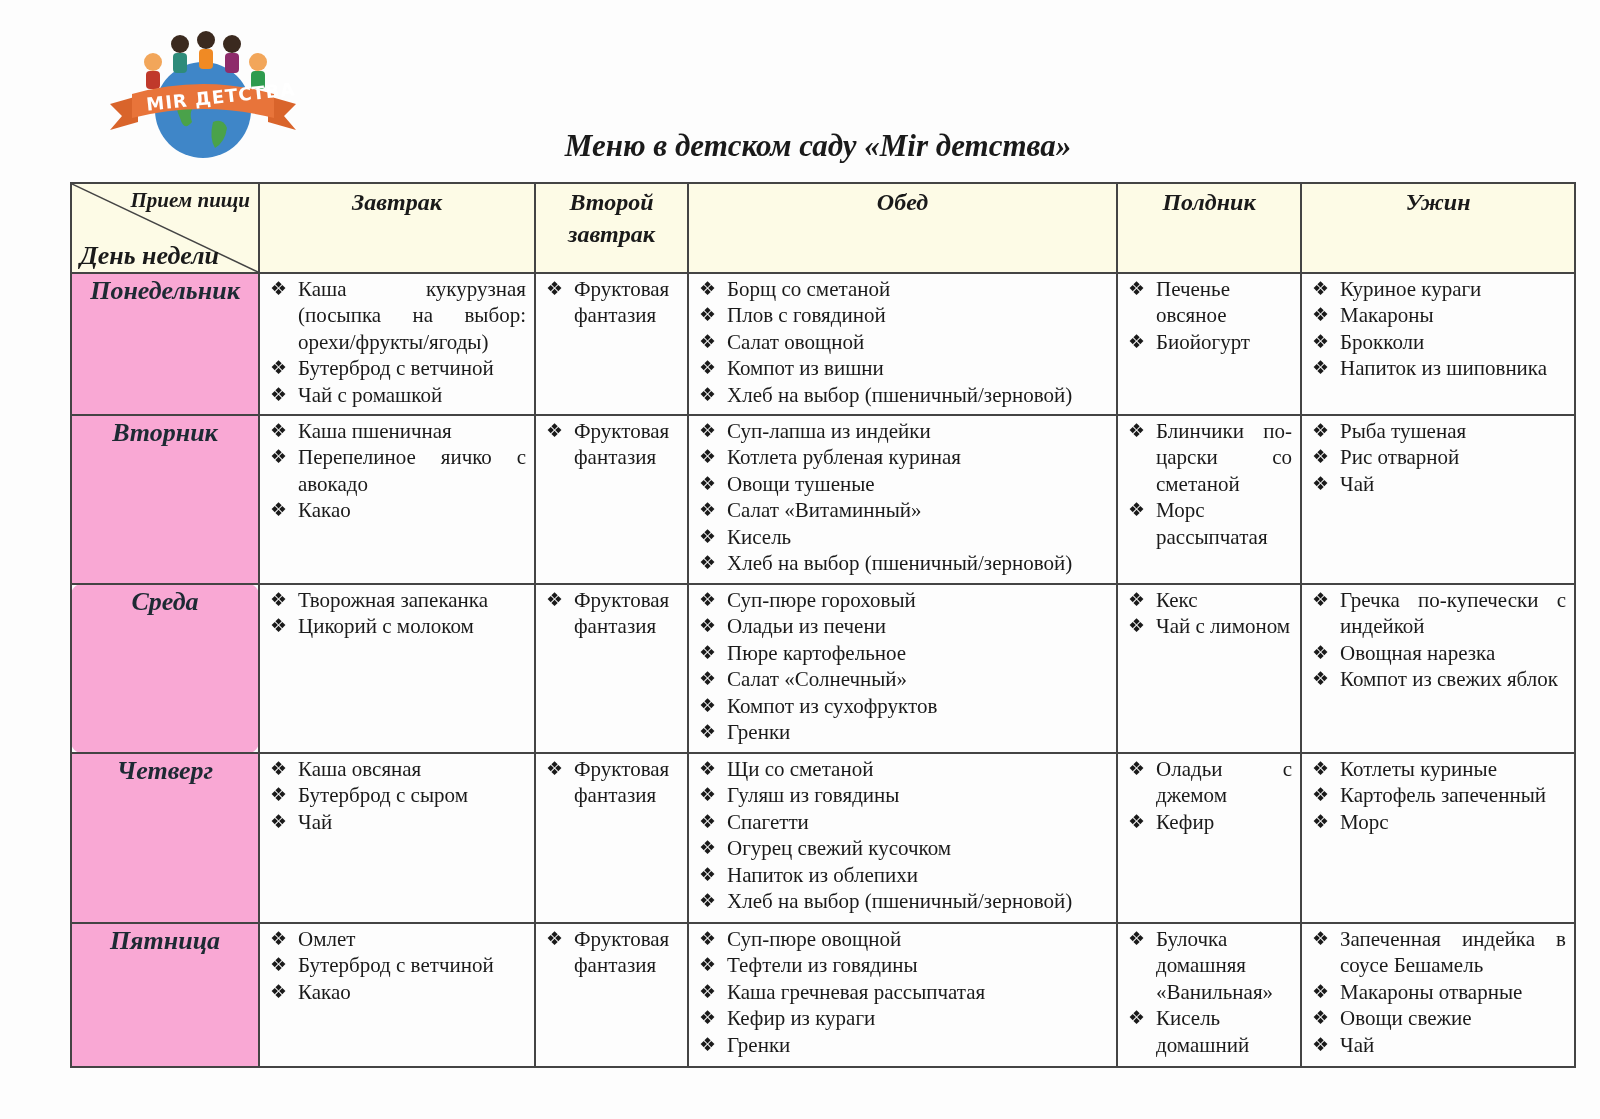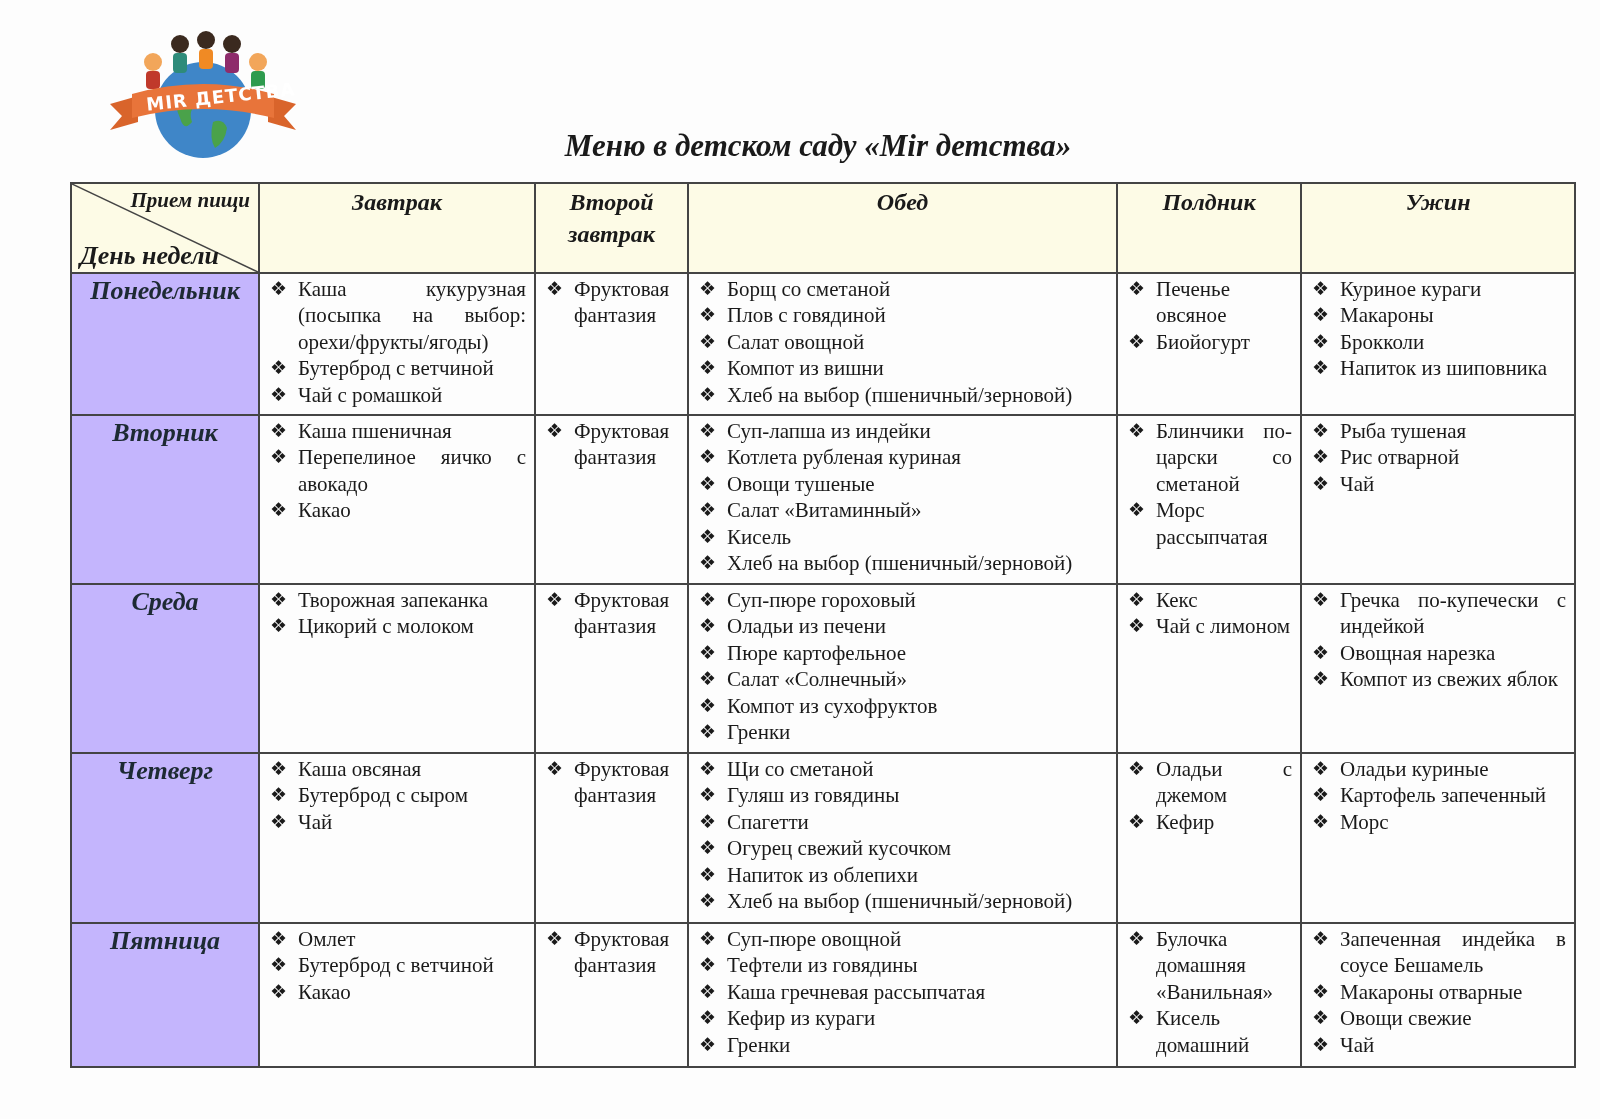--- a/index.html
+++ b/index.html
@@ -14,28 +14,28 @@
   table.menu {
     position: absolute; left: 70px; top: 182px; width: 1504px;
     border-collapse: collapse; table-layout: fixed;
   }
   table.menu td, table.menu th { border: 2px solid #444; vertical-align: top; padding: 8px; }
   th { background: #fdfbe6; font-style: italic; font-weight: bold; font-size: 24px; text-align: center; height: 78px; padding-top: 2px !important; line-height: 32px; }
   th.corner { position: relative; padding: 0; }
   th.corner .top { position: absolute; right: 8px; top: 0px; font-size: 21px; }
   th.corner .bot { position: absolute; left: 8px; bottom: 0px; font-size: 26px; }
   th.corner svg { position: absolute; left: 0; top: 0; width: 100%; height: 100%; }
-  td.day { background: #c4b5fd; text-align: center; font-style: italic; font-weight: bold; font-size: 26px; padding-top: 2px !important; color: #1d2a33; margin-left: 42px; }
+  td.day { background: #f9a8d4; text-align: center; font-style: italic; font-weight: bold; font-size: 26px; padding-top: 2px !important; color: #1d2a33; margin-left: 42px; }
   td.cell { font-size: 21px; line-height: 26.4px; padding: 2px 8px 0 6px !important; }
   ul { list-style: none; margin: 0; padding: 0; }
   li { position: relative; padding-left: 32px; text-align: justify; }
   li .b { position: absolute; left: 4px; top: 0; font-size: 19px; }
   tr.r0 td { height: 130px; }
   tr.r1 td { height: 157px; }
-  tr.r2 td { height: 157px; }
+  tr.r2 td { height: 157px; border-radius: 11px; }
   tr.r3 td { height: 158px; }
   tr.r4 td { height: 132px; }
 </style>
 </head>
 <body>
 
 <div class="logo">
   <svg viewBox="0 0 190 140" width="190" height="140">
     <circle cx="95" cy="88" r="48" fill="#3f86c8"></circle>
     <path d="M70 70 q10 -12 22 -4 q6 10 -4 18 q-8 4 -4 16 q-8 10 -12 -4 q-6 -12 -2 -26z" fill="#4aa24a"></path>
@@ -225,21 +225,21 @@
           </ul>
         </td>
         <td class="cell">
           <ul>
             <li><span class="b">❖</span><span>Оладьи с джемом</span></li>
             <li><span class="b">❖</span><span>Кефир</span></li>
           </ul>
         </td>
         <td class="cell">
           <ul>
-            <li><span class="b">❖</span><span>Оладьи куриные</span></li>
+            <li><span class="b">❖</span><span>Котлеты куриные</span></li>
             <li><span class="b">❖</span><span>Картофель запеченный</span></li>
             <li><span class="b">❖</span><span>Морс</span></li>
           </ul>
         </td>
       </tr>
       <tr class="r4">
         <td class="day">Пятница</td>
         <td class="cell">
           <ul>
             <li><span class="b">❖</span><span>Омлет</span></li>

